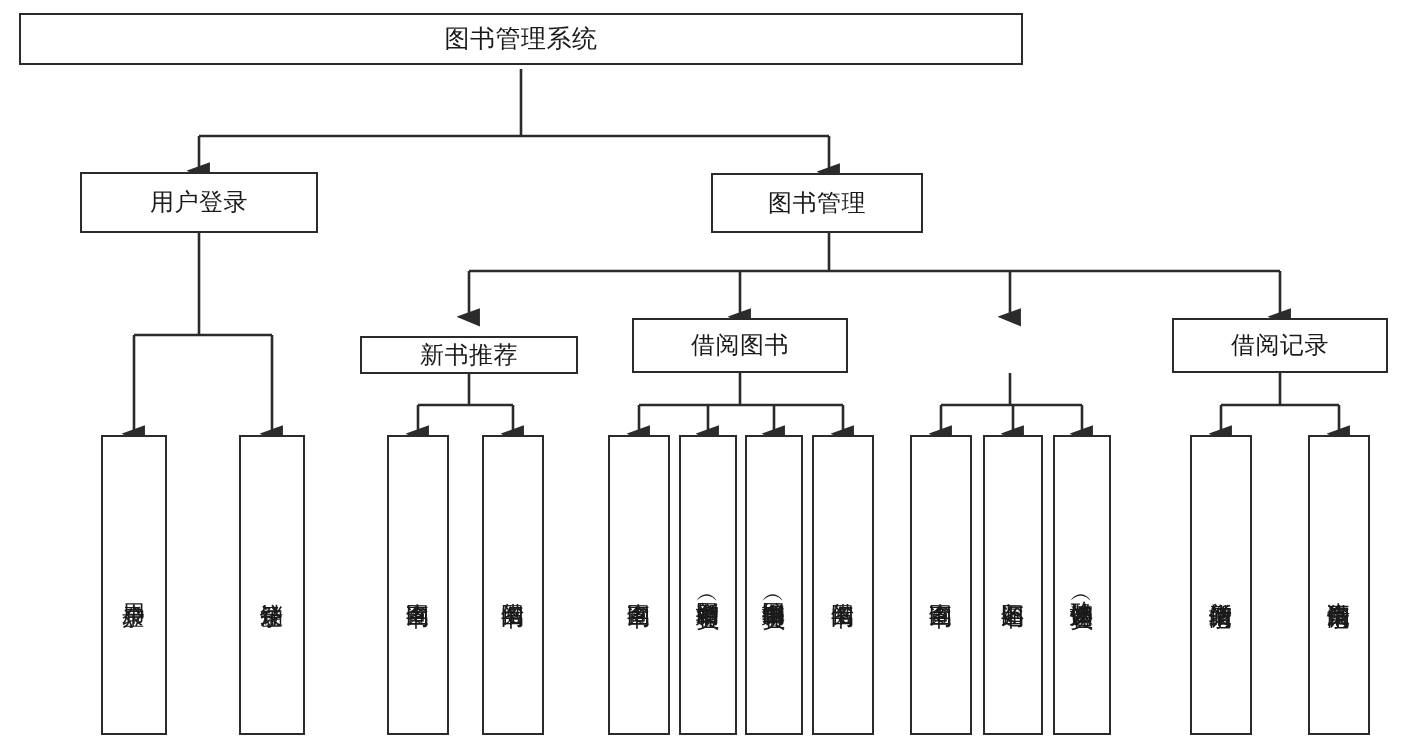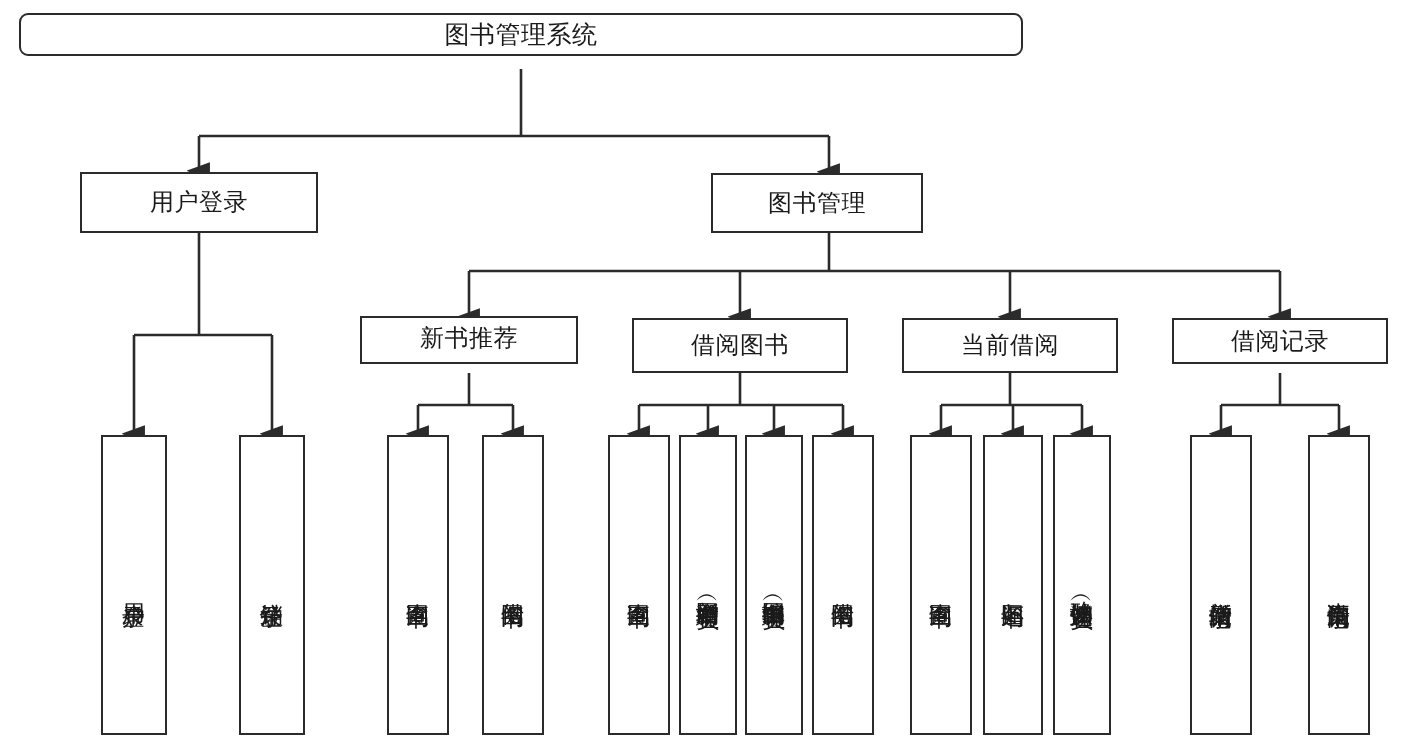--- a/index.html
+++ b/index.html
@@ -113,45 +113,42 @@
         <line x1="941" y1="405" x2="941" y2="433.5" stroke-linecap="butt" marker-end="url(#arrowhead)"></line>
         <line x1="1013" y1="405" x2="1013" y2="433.5" stroke-linecap="butt" marker-end="url(#arrowhead)"></line>
         <line x1="1082" y1="405" x2="1082" y2="433.5" stroke-linecap="butt" marker-end="url(#arrowhead)"></line>
         <line x1="1280" y1="373" x2="1280" y2="405" stroke-linecap="butt"></line>
         <line x1="1221" y1="405" x2="1339" y2="405" stroke-linecap="butt"></line>
         <line x1="1221" y1="405" x2="1221" y2="433.5" stroke-linecap="butt" marker-end="url(#arrowhead)"></line>
         <line x1="1339" y1="405" x2="1339" y2="433.5" stroke-linecap="butt" marker-end="url(#arrowhead)"></line>
       </g>
   </svg>
 
-  <div class="node-box node-root" style="left:19px; top:13px; width:1004px; height:43px;border-radius:9px;">
+  <div class="node-box node-root" style="left:19px; top:13px; width:1004px; height:52px;">
     <span class="node-label">图书管理系统</span>
   </div>
 
   <div class="node-box node-branch" style="left:80px; top:172px; width:238px; height:61px;">
     <span class="node-label">用户登录</span>
   </div>
 
   <div class="node-box node-branch" style="left:711px; top:173px; width:212px; height:60px;">
     <span class="node-label">图书管理</span>
   </div>
 
-  <div class="node-box node-branch" style="left:360px; top:316px; width:218px; height:48px;font-family:Liberation Mono, monospace;">
+  <div class="node-box node-branch" style="left:360px; top:336px; width:218px; height:38px;">
     <span class="node-label">新书推荐</span>
   </div>
 
   <div class="node-box node-branch" style="left:632px; top:318px; width:216px; height:55px;">
     <span class="node-label">借阅图书</span>
   </div>
 
-  <div class="node-box node-branch" style="left:902px; top:318px; width:216px; height:55px;">
-    <span class="node-label">当前借阅</span>
-  </div>
 
-  <div class="node-box node-branch" style="left:1172px; top:318px; width:216px; height:46px;">
+  <div class="node-box node-branch" style="left:1172px; top:318px; width:216px; height:55px;">
     <span class="node-label">借阅记录</span>
   </div>
 
   <div class="leaf-box" style="left:101px; top:435px; width:66px; height:300px;">
     <span class="leaf-label">用户登录</span>
   </div>
   <div class="leaf-box" style="left:239px; top:435px; width:66px; height:300px;">
     <span class="leaf-label">注销登录</span>
   </div>
 

